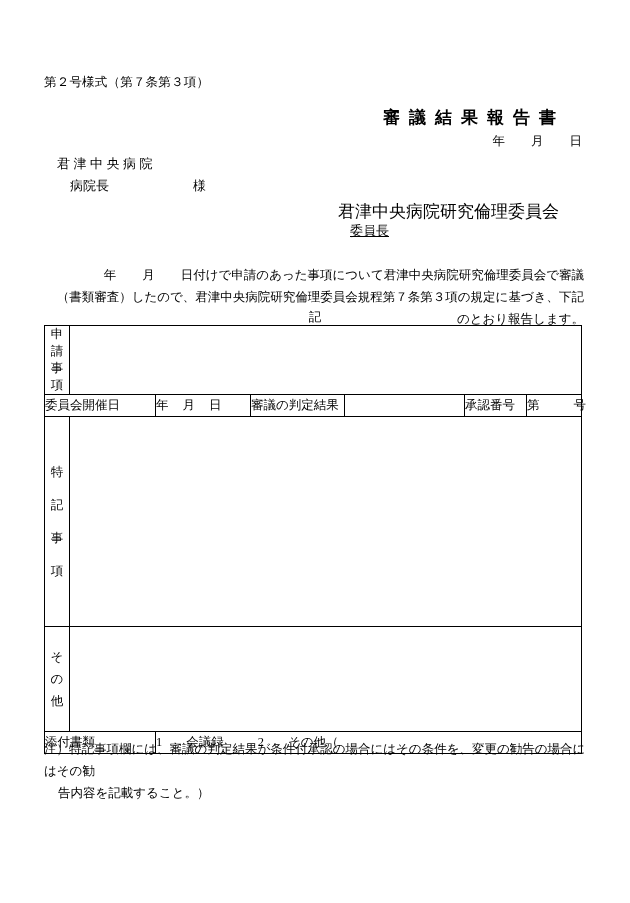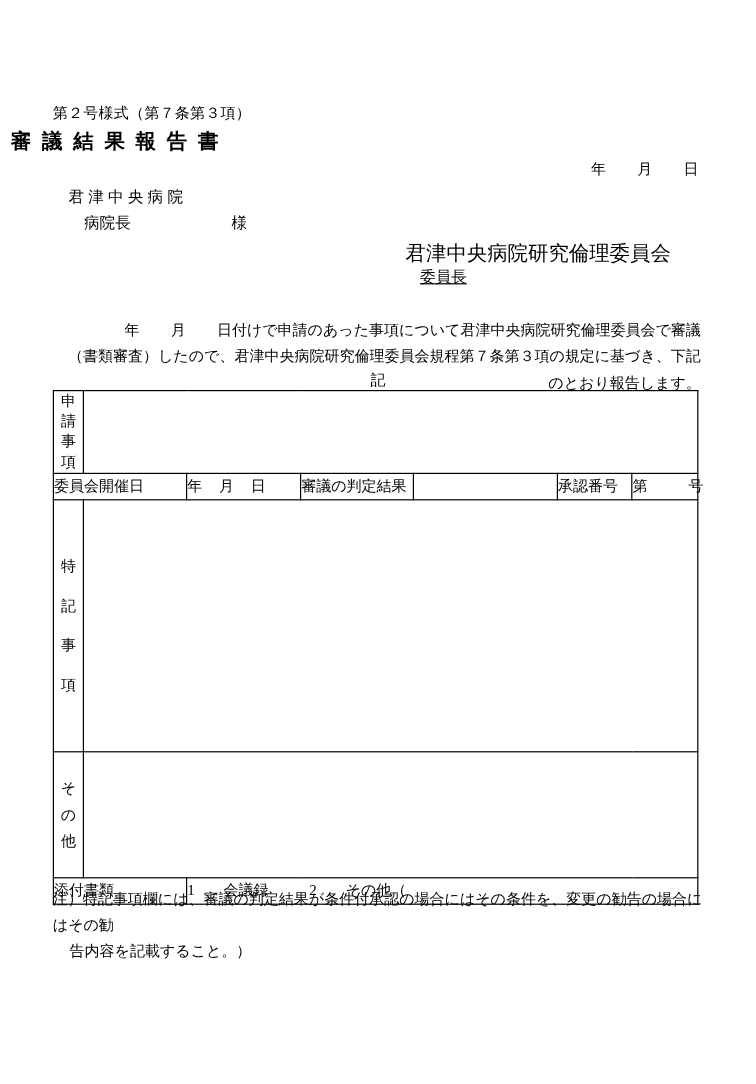--- a/index.html
+++ b/index.html
@@ -20,38 +20,39 @@
     position: absolute;
     left: 0; top: 0;
     width: 630px;
     height: 903px;
   }
 
   
   .form-no {
     position: absolute;
     left: 44px;
-    top: 86px;
+    top: 74px;
     font-size: 12.5px;
     letter-spacing: 0.2px;
     white-space: nowrap;
   }
 
   
   .doc-title {
     position: absolute;
     left: 0;
     top: 106px;
     width: 554px;
-    text-align: left;
+    text-align: right;
     font-size: 17px;
     font-weight: bold;
     letter-spacing: 9px;
     text-indent: 9px;
     white-space: nowrap;
+    padding-left: 11px;
   }
 
   
   .date-line {
     position: absolute;
     left: 0;
     top: 133px;
     width: 630px;
     padding-right: 48px;
     box-sizing: border-box;

